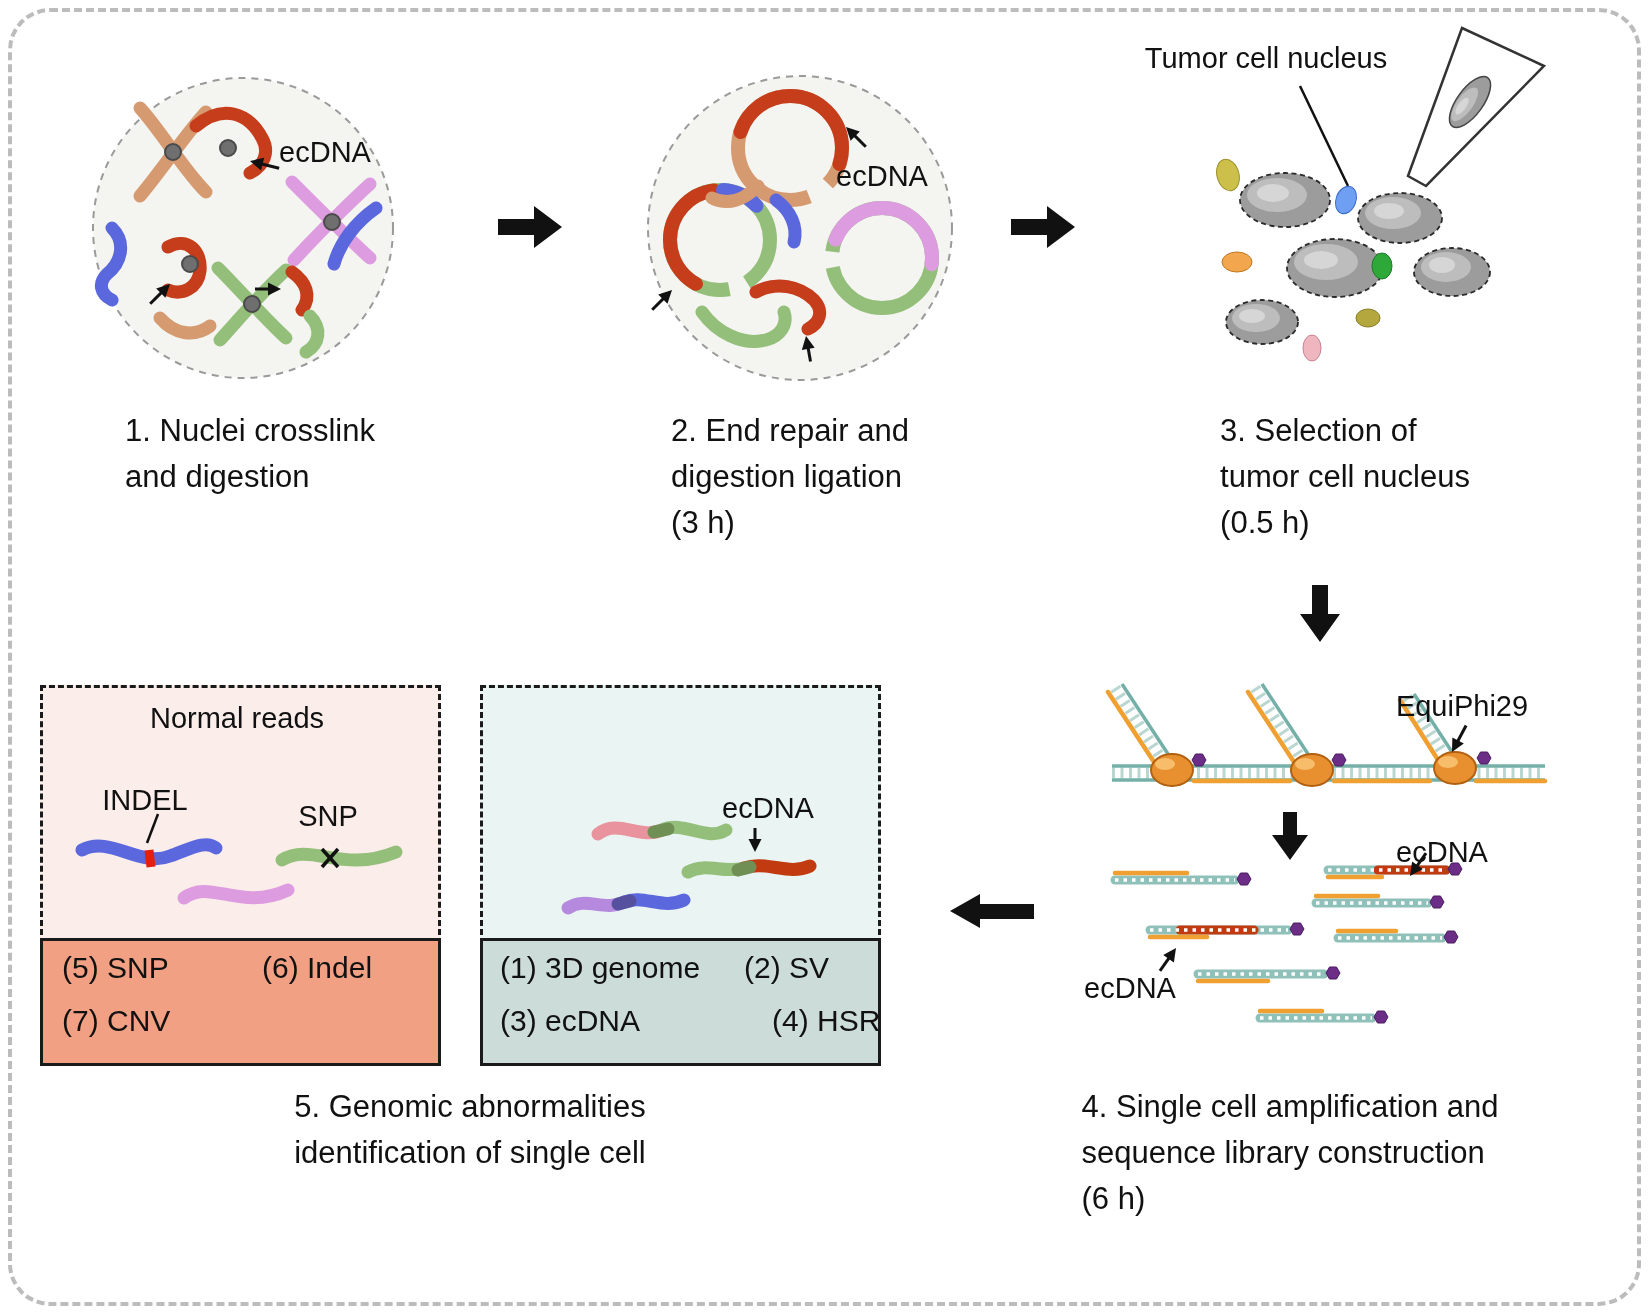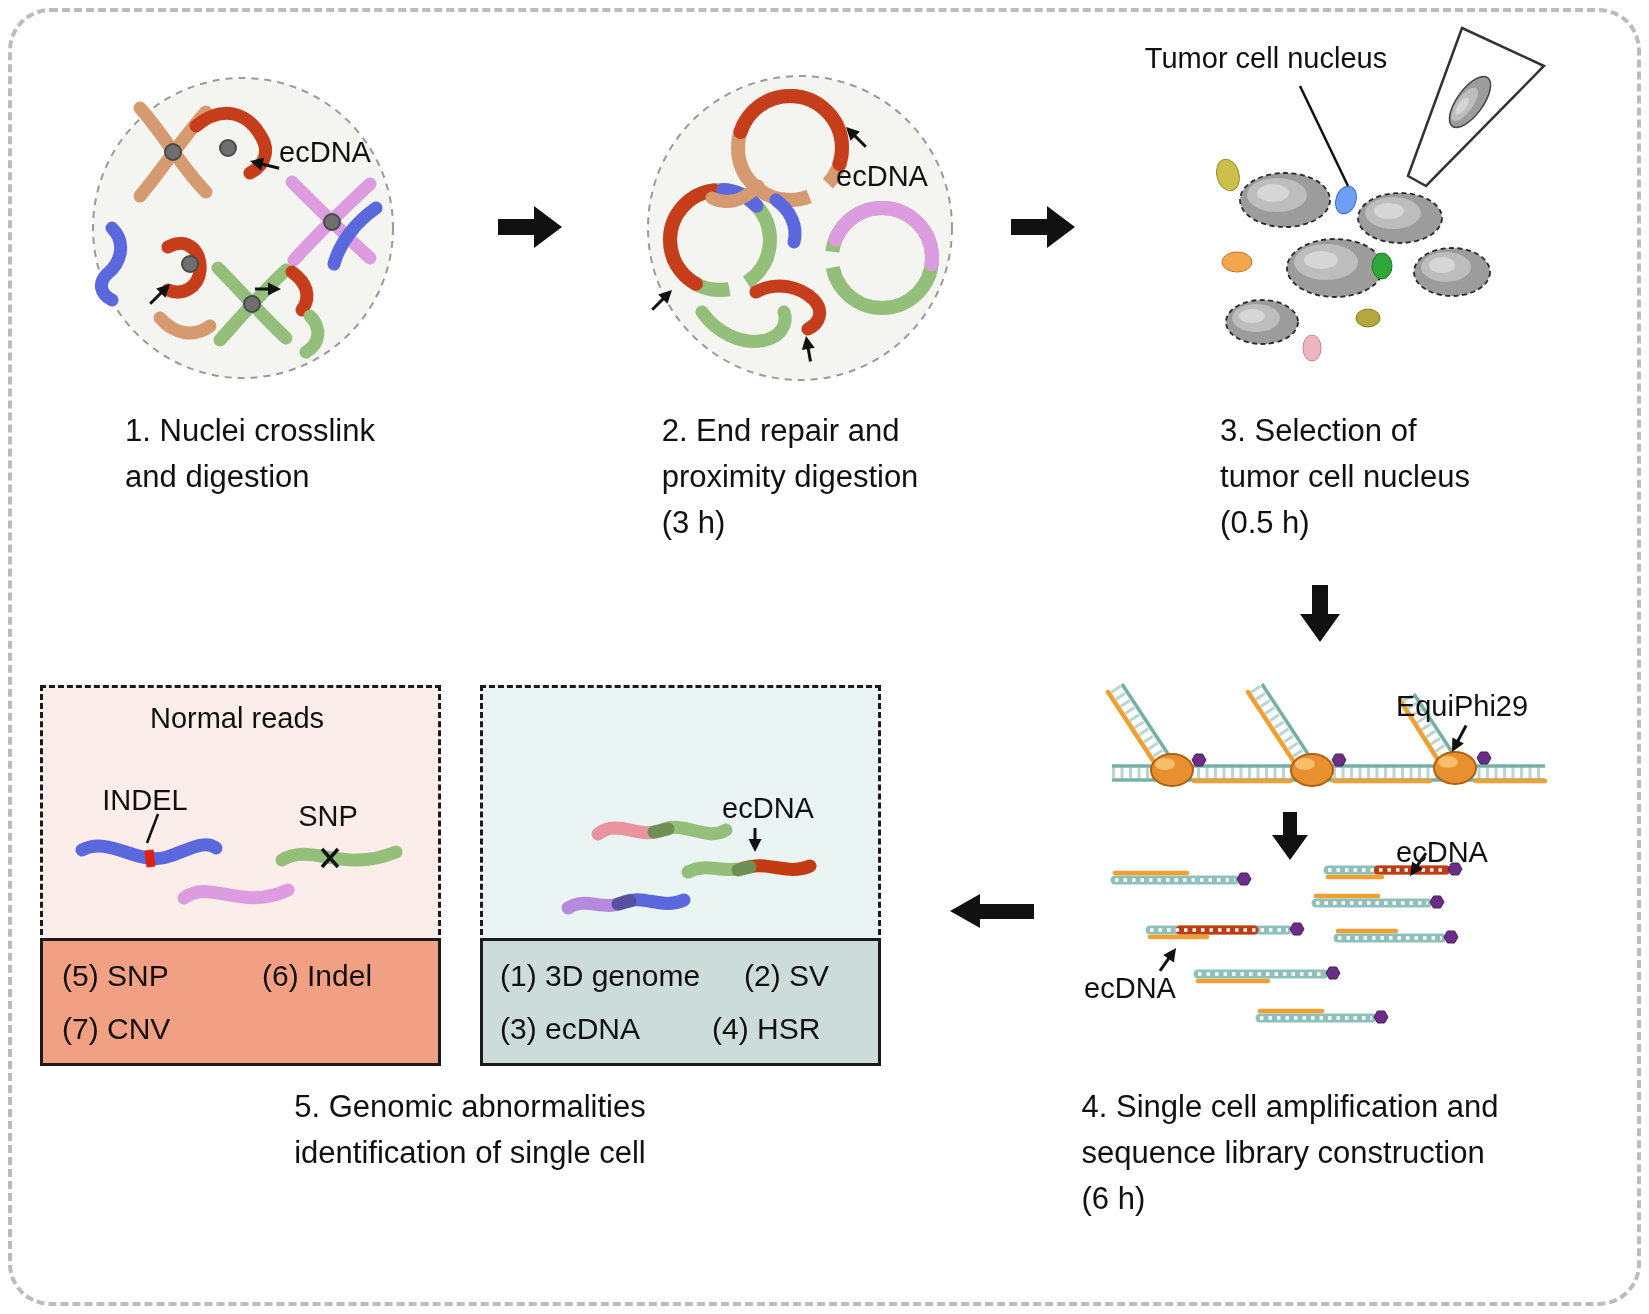--- a/index.html
+++ b/index.html
@@ -18,21 +18,21 @@
   #ligation-results { left:480px; top:938px; width:395px; height:122px; background:#ccdcd8; }
   .gfx { position:absolute; left:0; top:0; pointer-events:none; }
   .lbl {
     position:absolute; transform:translateX(-50%); font-size:29px; line-height:33px;
     white-space:nowrap;
   }
   .cap {
     position:absolute; transform:translateX(-50%); font-size:31px; line-height:46px;
     white-space:nowrap;
   }
-  .box-item { position:absolute; font-size:30px; line-height:34px; white-space:nowrap;margin-top:8px; }
+  .box-item { position:absolute; font-size:30px; line-height:34px; white-space:nowrap; }
   .box-title {
     position:absolute; transform:translateX(-50%); font-size:29px; line-height:33px;
     white-space:nowrap;
     text-align:right;
   }
   
   .ribbon { fill:none; stroke-linecap:round; stroke-width:13; }
   .xdot   { fill:#6f6f6f; stroke:#4a4a4a; stroke-width:2; }
   .ptr    { stroke:#111; stroke-width:3; }
   .ptr-head { fill:#111; }
@@ -330,21 +330,21 @@
   <div class="lbl" style="left:1462px;top:690px">EquiPhi29</div>
   <div class="lbl" style="left:1442px;top:836px">ecDNA</div>
   <div class="lbl" style="left:1130px;top:972px">ecDNA</div>
 
   <div class="cap" style="left:250px;top:408px">
     <div>1. Nuclei crosslink</div>
     <div>and digestion</div>
   </div>
   <div class="cap" style="left:790px;top:408px">
     <div>2. End repair and</div>
-    <div>proximity digestion</div>
+    <div>digestion ligation</div>
     <div>(3 h)</div>
   </div>
   <div class="cap" style="left:1345px;top:408px">
     <div>3. Selection of</div>
     <div>tumor cell nucleus</div>
     <div>(0.5 h)</div>
   </div>
   <div class="cap" style="left:1290px;top:1084px">
     <div>4. Single cell amplification and</div>
     <div>sequence library construction</div>
@@ -361,15 +361,15 @@
   <div class="lbl" style="left:328px;top:800px">SNP</div>
   <div class="lbl" style="left:768px;top:792px">ecDNA</div>
 
   <div class="box-item" style="left:62px;top:951px">(5) SNP</div>
   <div class="box-item" style="left:262px;top:951px">(6) Indel</div>
   <div class="box-item" style="left:62px;top:1004px">(7) CNV</div>
 
   <div class="box-item" style="left:500px;top:951px">(1) 3D genome</div>
   <div class="box-item" style="left:744px;top:951px">(2) SV</div>
   <div class="box-item" style="left:500px;top:1004px">(3) ecDNA</div>
-  <div class="box-item" style="left:712px;top:1004px">(4) HSR</div>
+  <div class="box-item" style="left:772px;top:1004px">(4) HSR</div>
 
 </div>
 
 </body></html>

